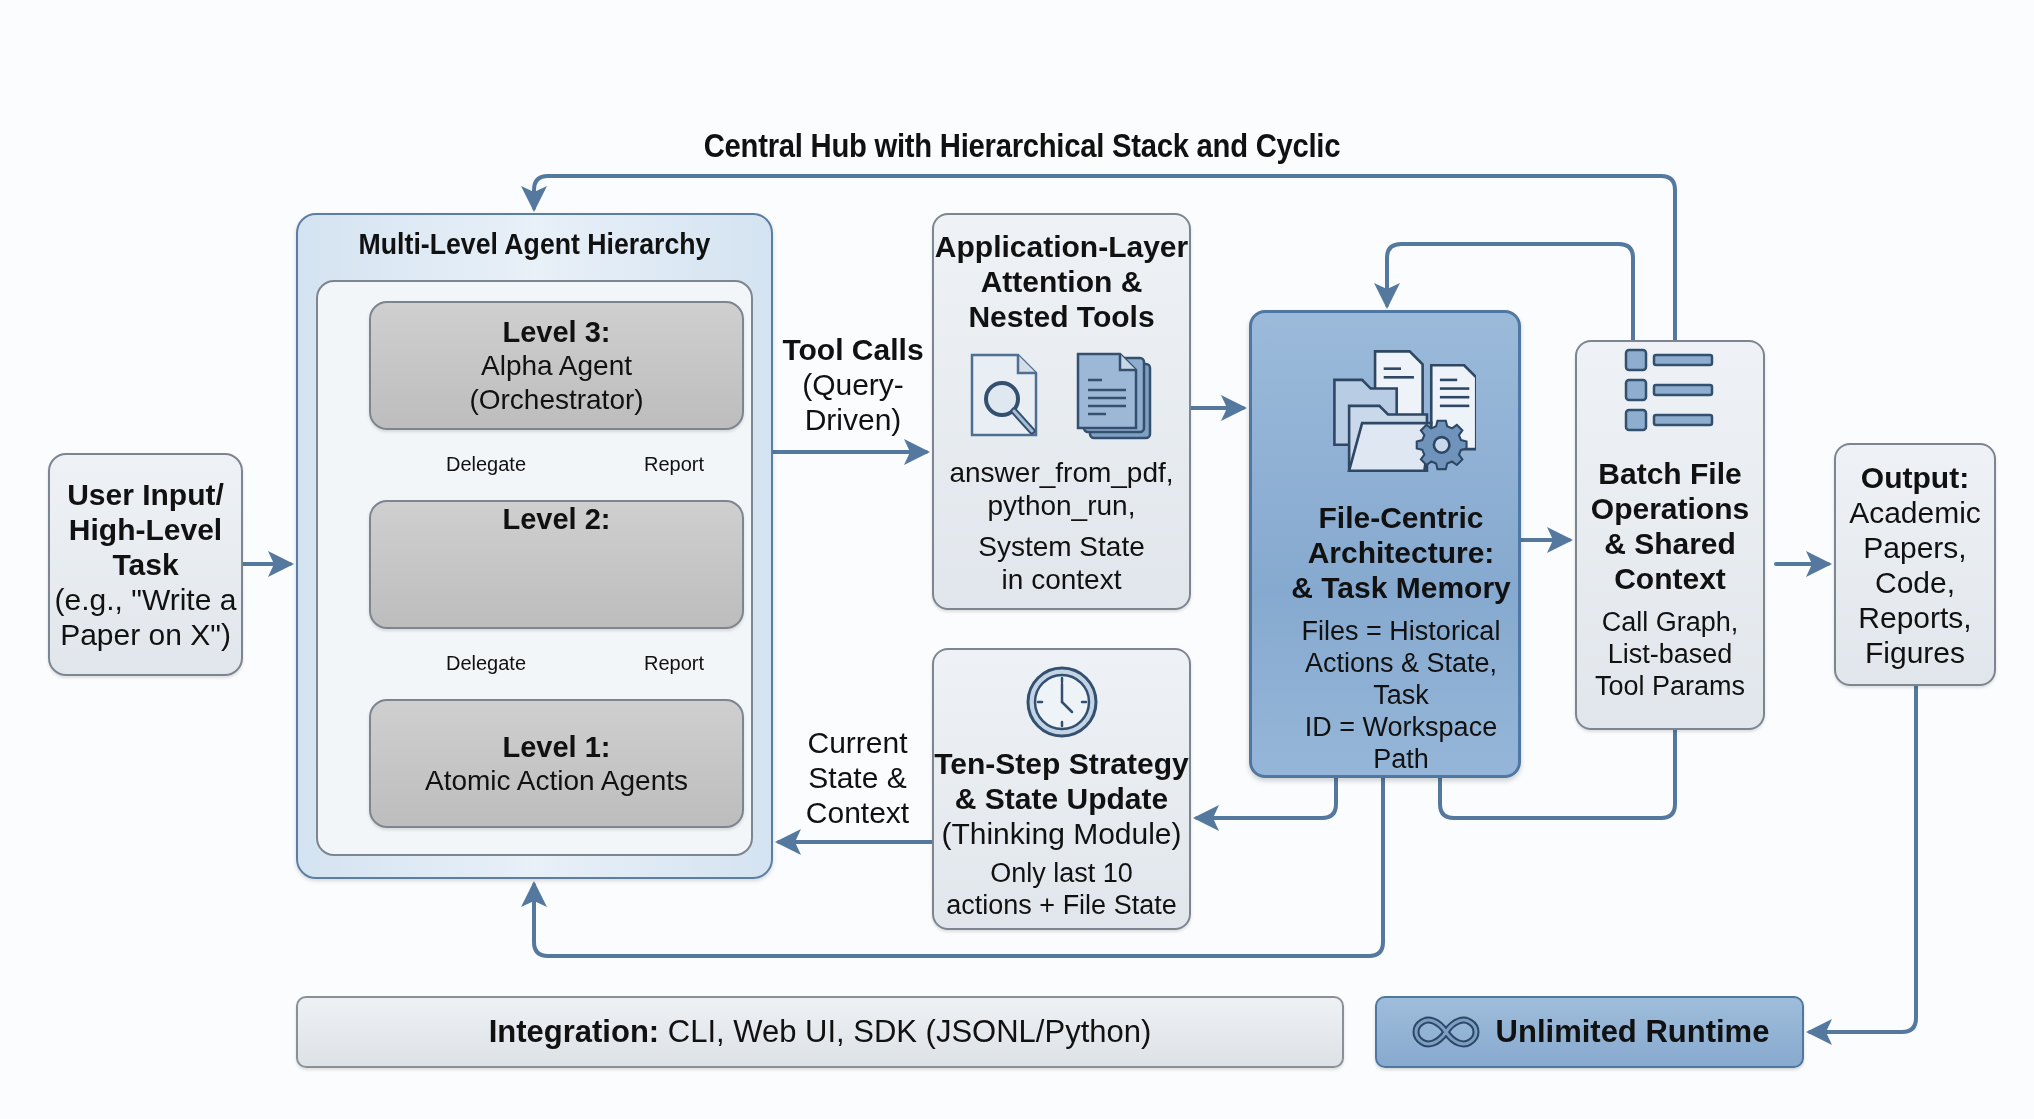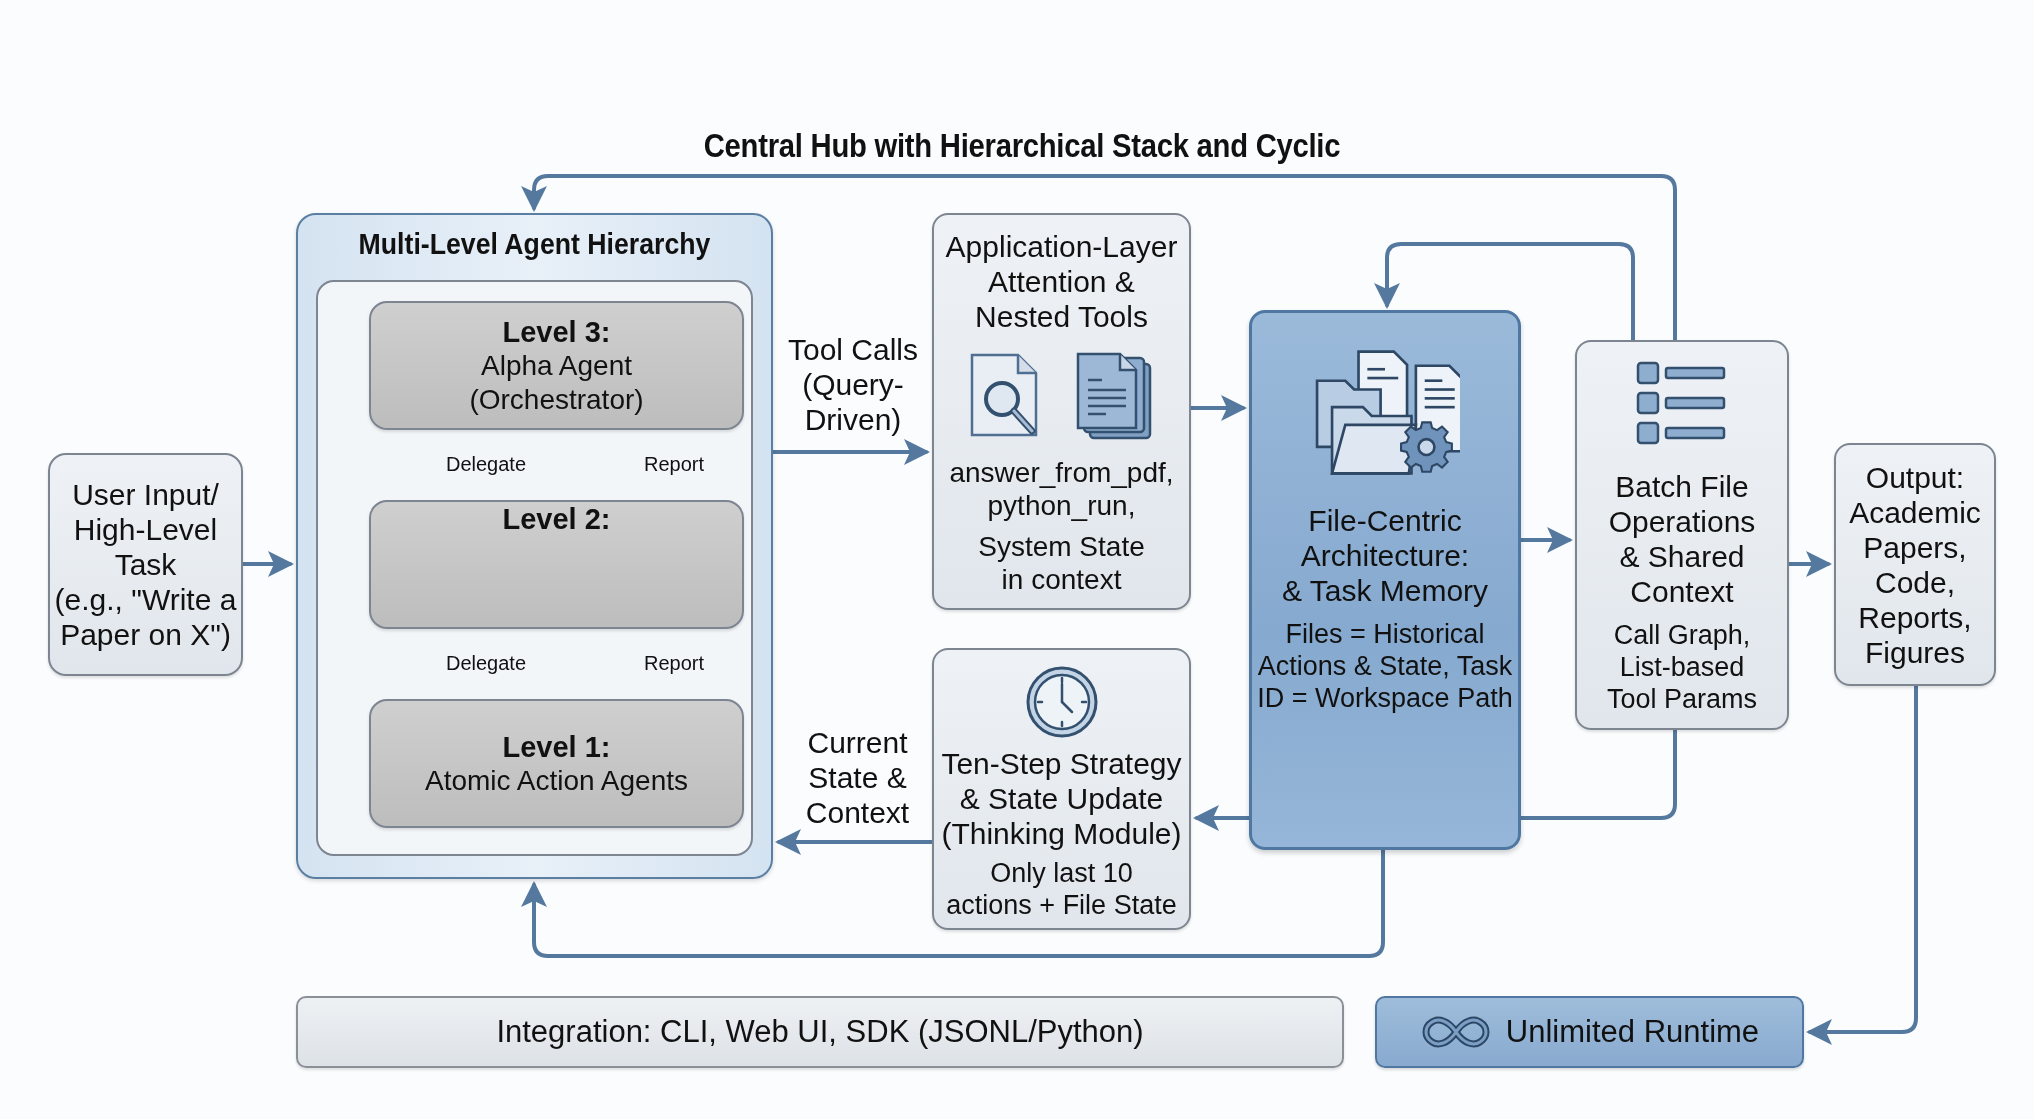--- a/index.html
+++ b/index.html
@@ -14,21 +14,21 @@
     .title {
       left: 0; width: 2044px; top: 126px; text-align: center;
       font-size: 34px; font-weight: bold; transform: scaleX(0.86); letter-spacing: -0.3px;
     }
     .box {
       border: 2.5px solid #7c8590; border-radius: 16px;
       background: linear-gradient(180deg, #eef2f6 0%, #e1e6ec 100%);
       display: flex; flex-direction: column; align-items: center; justify-content: center;
       text-align: center; box-shadow: 0 2px 3px rgba(0,0,0,0.12);
     }
-    .bold { font-weight: normal; }
+    .bold { font-weight: bold; }
     .t30 { font-size: 30px; line-height: 35px; }
     .t28 { font-size: 28px; line-height: 33px; }
     .t27 { font-size: 27px; line-height: 32px; }
     .outer-hier {
       left: 296px; top: 213px; width: 477px; height: 666px;
       border: 2.5px solid #5b7fa3; border-radius: 20px;
       background: linear-gradient(90deg, #d4e3f1 0%, #e8f0f8 50%, #d4e3f1 100%);
       box-shadow: 0 2px 4px rgba(0,0,0,0.15);
     }
     .hier-title { left: 296px; width: 477px; top: 228px; text-align: center; font-size: 29px; font-weight: bold; transform: scaleX(0.92); }
@@ -211,21 +211,21 @@
       <line x1="38" y1="38" x2="48" y2="48"></line>
     </g>
   </svg>
   <div class="bold t30">Ten-Step Strategy</div>
   <div class="bold t30">&amp; State Update</div>
   <div class="t30">(Thinking Module)</div>
   <div class="t27" style="margin-top:6px;">Only last 10</div>
   <div class="t27">actions + File State</div>
 </div>
 
-<div class="abs blue-box" style="left:1249px; top:310px; width:272px; height:540px; padding-top:28px;">
+<div class="abs blue-box" style="left:1249px; top:310px; width:272px; height:468px; padding-top:28px;padding-left:32px;">
   <svg width="150" height="150" viewBox="0 0 170 170">
     <path d="M55,12 L95,12 L110,27 L110,90 L55,90 Z" fill="#eef3f9" stroke="#2d4764" stroke-width="3"></path>
     <g stroke="#2d4764" stroke-width="3">
         <line x1="65" y1="32" x2="85" y2="32"></line>
         <line x1="65" y1="42" x2="100" y2="42"></line>
       </g>
     <path d="M8,45 L40,45 L50,55 L80,55 L80,120 L8,120 Z" fill="#b8cde3" stroke="#2d4764" stroke-width="3"></path>
     <path d="M120,28 L158,28 L172,42 L172,125 L120,125 Z" fill="#eef3f9" stroke="#2d4764" stroke-width="3"></path>
     <g stroke="#2d4764" stroke-width="3">
         <line x1="130" y1="45" x2="150" y2="45"></line>
@@ -241,21 +241,21 @@
     </g>
   </svg>
   <div class="bold t30" style="margin-top:12px;">File-Centric</div>
   <div class="bold t30">Architecture:</div>
   <div class="bold t30">&amp; Task Memory</div>
   <div class="t27" style="margin-top:10px;">Files = Historical</div>
   <div class="t27">Actions &amp; State, Task</div>
   <div class="t27">ID = Workspace Path</div>
 </div>
 
-<div class="abs box" style="left:1575px; top:340px; width:214px; height:390px; justify-content:flex-start; padding-top:17px;">
+<div class="abs box" style="left:1575px; top:340px; width:190px; height:390px; justify-content:flex-start; padding-top:4px;">
   <svg width="96" height="88" viewBox="0 0 96 88">
     <g fill="#8eadcf" stroke="#34506f" stroke-width="2.5">
       <rect x="4" y="4" width="20" height="20" rx="3"></rect>
       <rect x="4" y="34" width="20" height="20" rx="3"></rect>
       <rect x="4" y="64" width="20" height="20" rx="3"></rect>
       <rect x="32" y="9" width="58" height="10" rx="2"></rect>
       <rect x="32" y="39" width="58" height="10" rx="2"></rect>
       <rect x="32" y="69" width="58" height="10" rx="2"></rect>
     </g>
   </svg>

